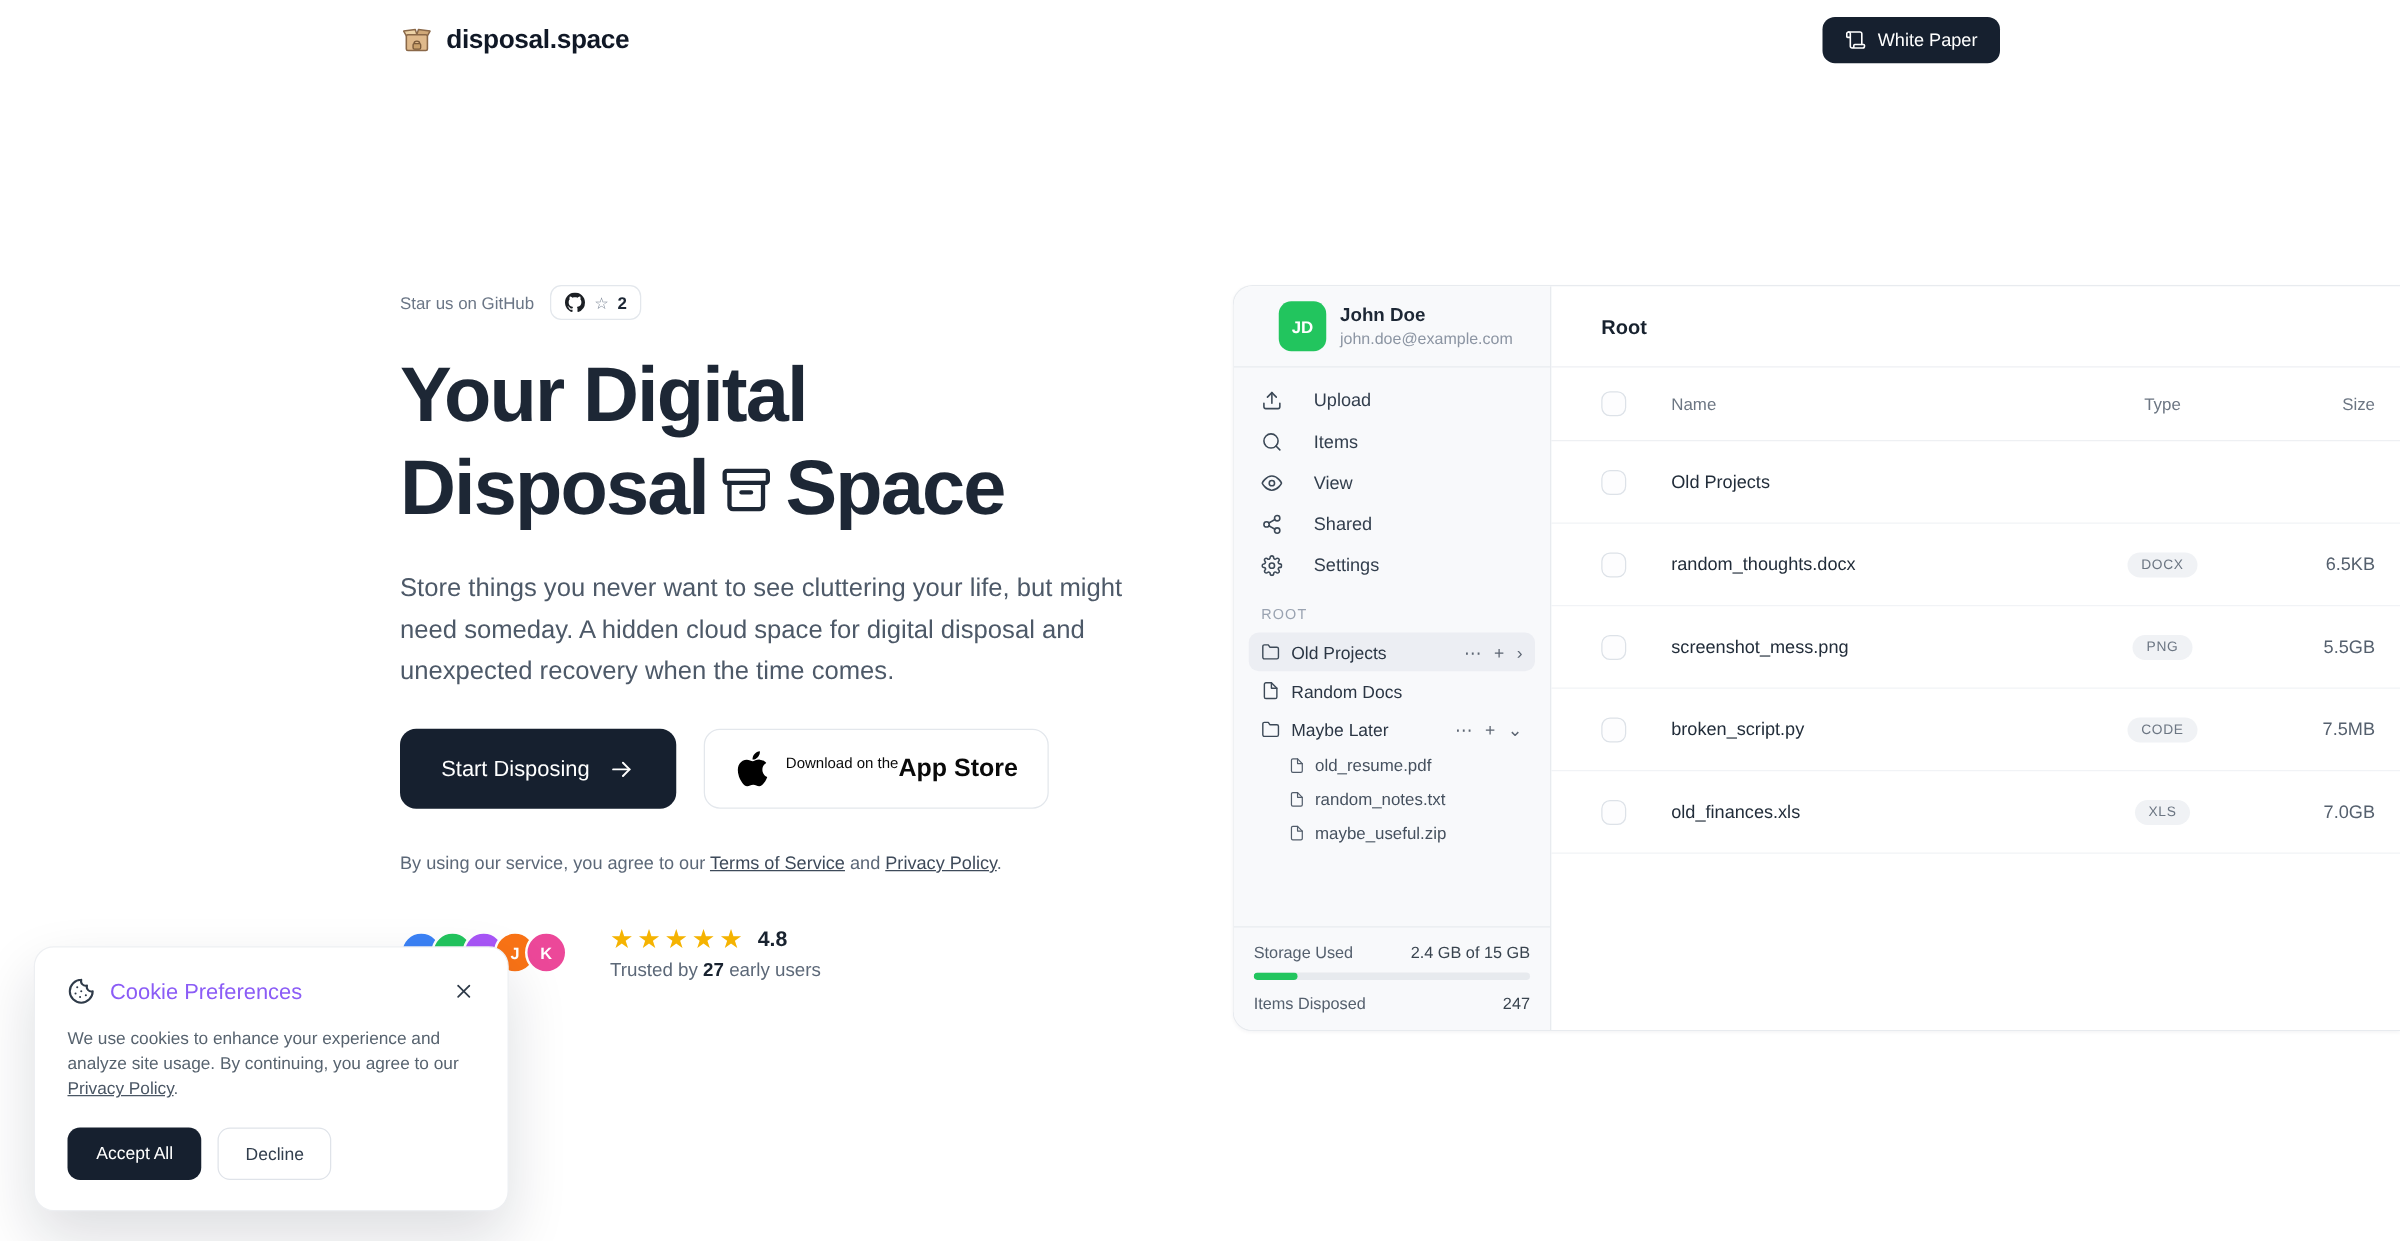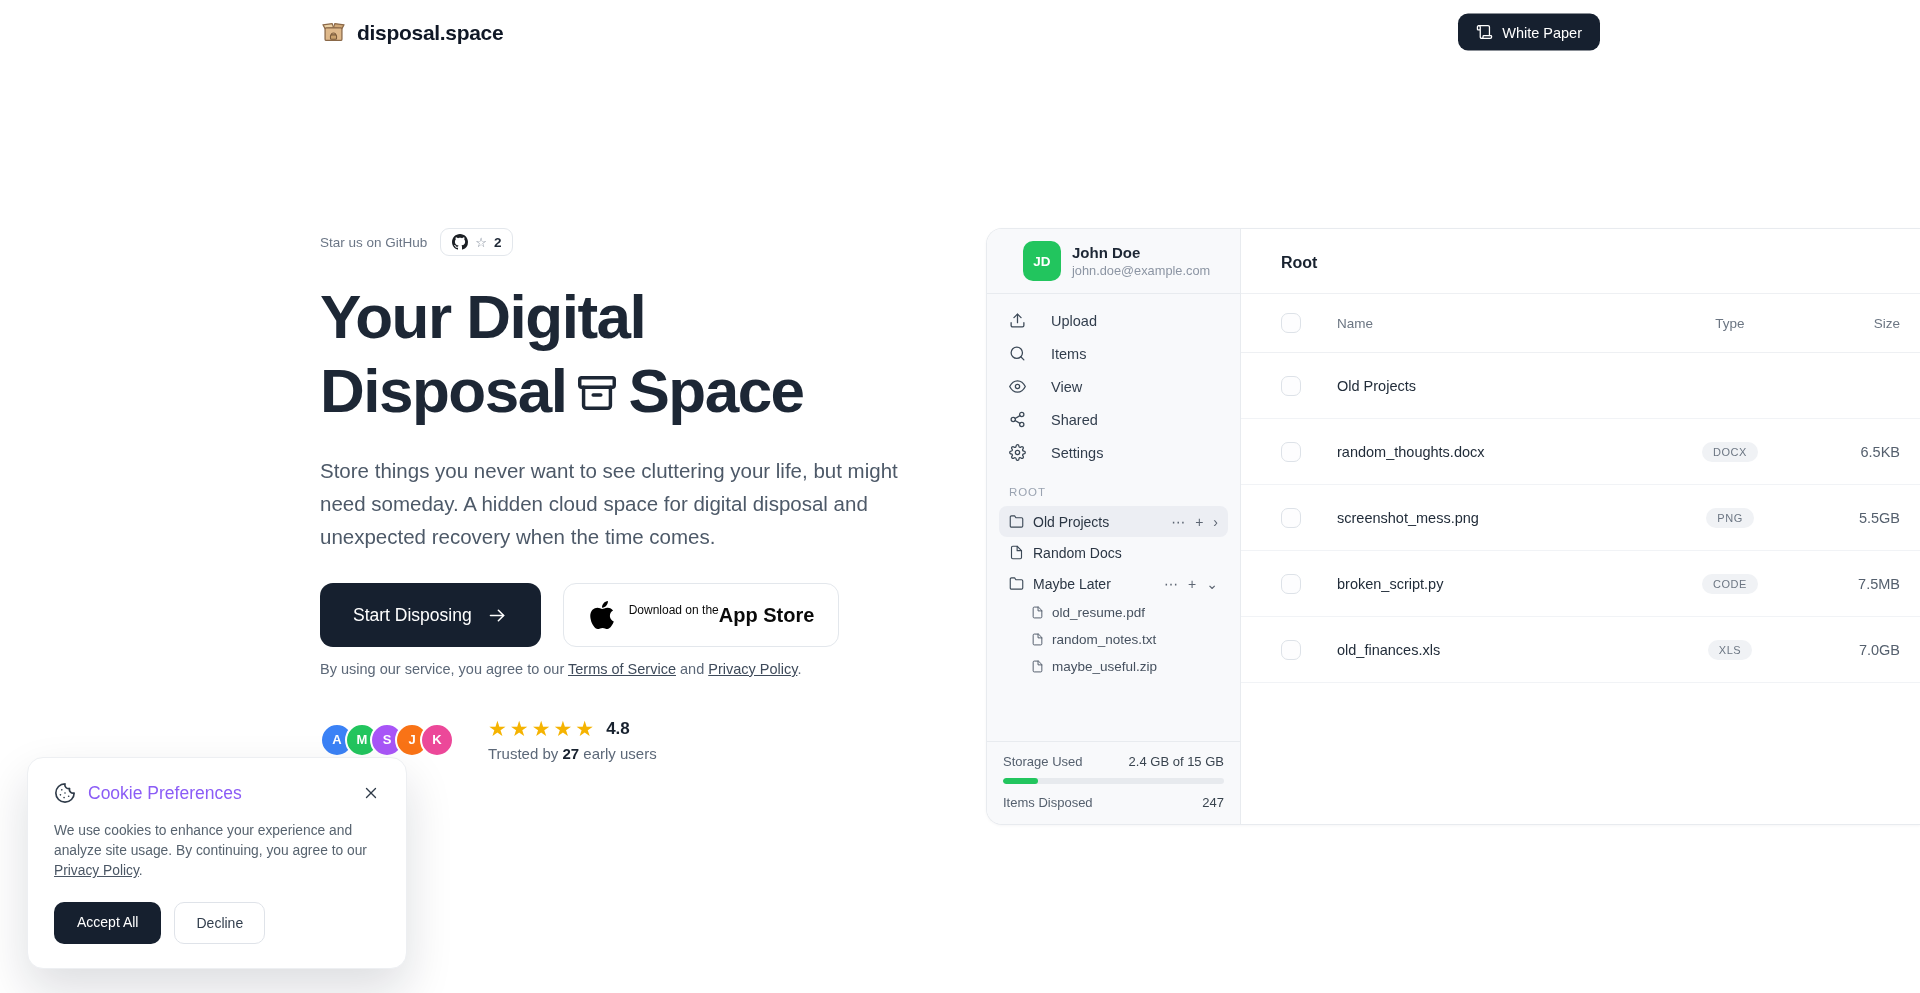--- a/index.html
+++ b/index.html
@@ -32,21 +32,21 @@
   .box-icon { display:inline-block; vertical-align:-4px; margin:0 8px; }
   .desc { margin:26px 0 0; font-size:20.5px; line-height:33px; color:#4d5968; max-width:605px; }
   .cta-row { display:flex; gap:22px; margin-top:30px; }
   .primary-btn { background:#16202f; color:#fff; border-radius:13px; padding:0 33px; height:64px;
     display:flex; align-items:center; gap:15px; font-size:17.5px; font-weight:500; cursor:pointer; }
   .appstore-btn { background:#fff; border:1px solid #e3e7ec; border-radius:13px; height:64px; padding:0 24px;
     display:flex; align-items:center; gap:13px; cursor:pointer; }
   .appstore-text { display:flex; flex-direction:row; line-height:1.15; color:#0a0a0a; }
   .appstore-small { font-size:12px; }
   .appstore-big { font-size:20px; font-weight:700; letter-spacing:0; }
-  .terms { margin-top:14px; font-size:14.5px; color:#5c6878; }
+  .terms { margin-top:36px; font-size:14.5px; color:#5c6878; }
   .terms a { color:#3e4a5a; text-decoration:underline; cursor:pointer; }
   .social { margin-top:40px; display:flex; align-items:center; gap:34px; }
   .avatars { display:flex; }
   .avatar { width:34px; height:34px; border-radius:50%; border:2px solid #fff; color:#fff;
     display:flex; align-items:center; justify-content:center; font-size:13px; font-weight:700; margin-left:-9px; }
   .avatar:first-child { margin-left:0; }
   .av0{background:#3b82f6} .av1{background:#22c55e} .av2{background:#a855f7} .av3{background:#f97316} .av4{background:#ec4899}
   .rating-line { display:flex; align-items:center; gap:9px; }
   .stars { color:#f5b301; font-size:21px; letter-spacing:3px; white-space:nowrap; }
   .rating-num { font-size:17px; font-weight:700; color:#18222f; }

